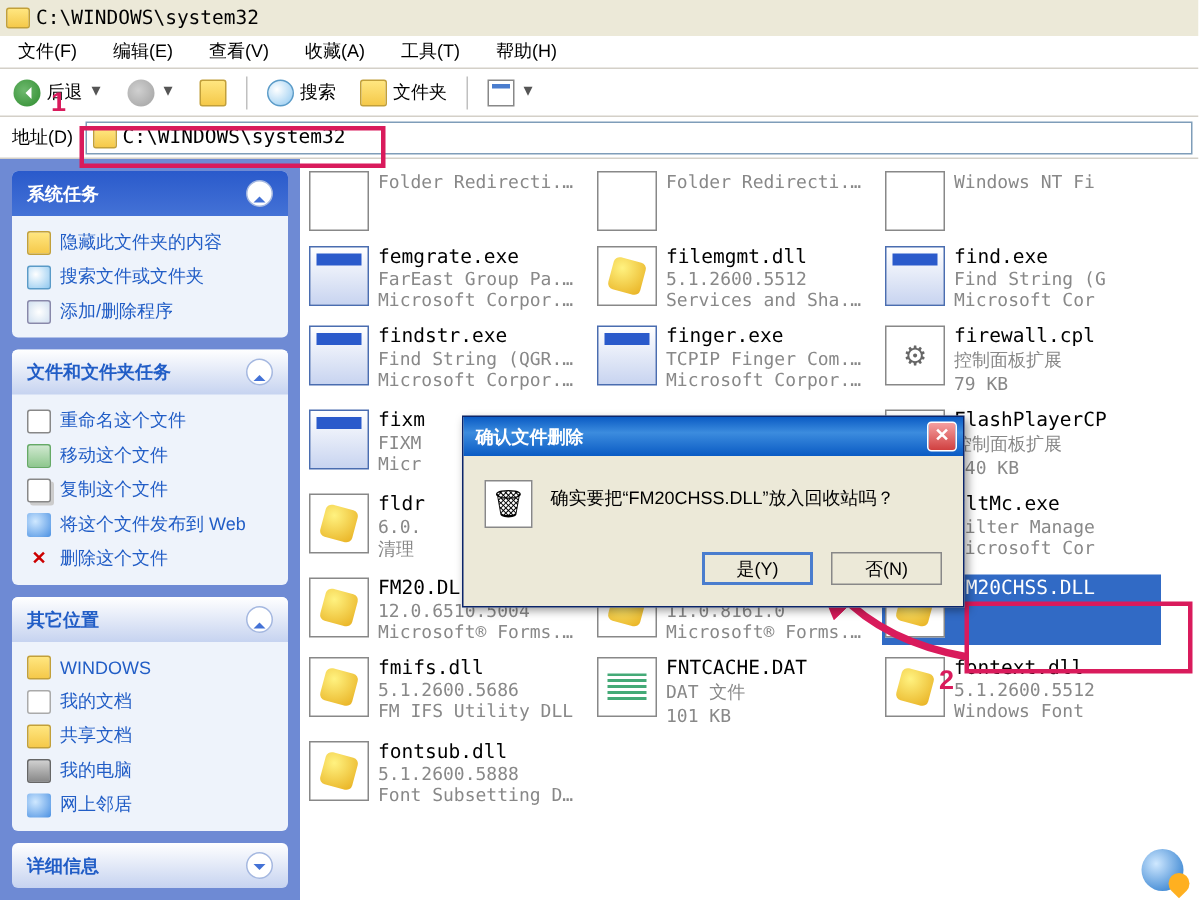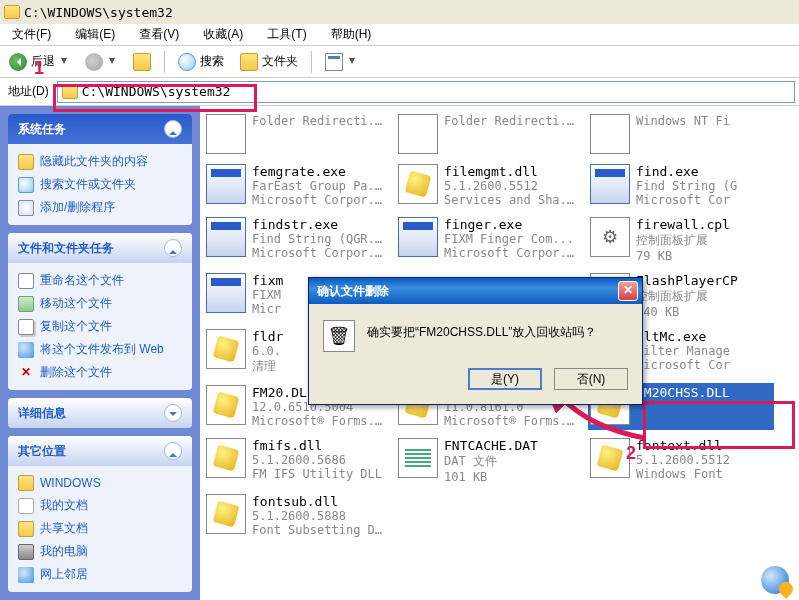--- a/index.html
+++ b/index.html
@@ -190,51 +190,51 @@
             <span>将这个文件发布到 Web</span>
           </li>
         <li>
             <span class="li-ic ic-del">✕</span>
             <span>删除这个文件</span>
           </li>
       </ul>
     </div>
     <div class="panel">
       <div class="ph">
-        <span>详细信息</span>
-        <span class="chev down"></span>
-      </div>
+        <span>其它位置</span>
+        <span class="chev"></span>
+      </div>
+      <ul>
+        <li>
+            <span class="li-ic ic-folder"></span>
+            <span>WINDOWS</span>
+          </li>
+        <li>
+            <span class="li-ic ic-mydoc"></span>
+            <span>我的文档</span>
+          </li>
+        <li>
+            <span class="li-ic ic-share"></span>
+            <span>共享文档</span>
+          </li>
+        <li>
+            <span class="li-ic ic-comp"></span>
+            <span>我的电脑</span>
+          </li>
+        <li>
+            <span class="li-ic ic-net"></span>
+            <span>网上邻居</span>
+          </li>
+      </ul>
     </div>
     <div class="panel">
       <div class="ph">
-        <span>其它位置</span>
-        <span class="chev"></span>
-      </div>
-      <ul>
-        <li>
-            <span class="li-ic ic-folder"></span>
-            <span>WINDOWS</span>
-          </li>
-        <li>
-            <span class="li-ic ic-mydoc"></span>
-            <span>我的文档</span>
-          </li>
-        <li>
-            <span class="li-ic ic-share"></span>
-            <span>共享文档</span>
-          </li>
-        <li>
-            <span class="li-ic ic-comp"></span>
-            <span>我的电脑</span>
-          </li>
-        <li>
-            <span class="li-ic ic-net"></span>
-            <span>网上邻居</span>
-          </li>
-      </ul>
+        <span>详细信息</span>
+        <span class="chev down"></span>
+      </div>
     </div>
   </div>
 
   <div class="fileview" id="fileview">
       <div class="frow">
         <div class="fitem">
           <div class="ficon doc"></div>
           <div class="finfo">
             <div class="fl">Folder Redirecti...</div>
           </div>
@@ -284,21 +284,21 @@
           <div class="finfo">
             <div class="fn">findstr.exe</div>
             <div class="fl">Find String (QGR...</div>
             <div class="fl">Microsoft Corpor...</div>
           </div>
         </div>
         <div class="fitem">
           <div class="ficon app"></div>
           <div class="finfo">
             <div class="fn">finger.exe</div>
-            <div class="fl">FIXM Finger Com...</div>
+            <div class="fl">TCPIP Finger Com...</div>
             <div class="fl">Microsoft Corpor...</div>
           </div>
         </div>
         <div class="fitem">
           <div class="ficon cpl"></div>
           <div class="finfo">
             <div class="fn">firewall.cpl</div>
             <div class="fl">控制面板扩展</div>
             <div class="fl">79 KB</div>
           </div>

